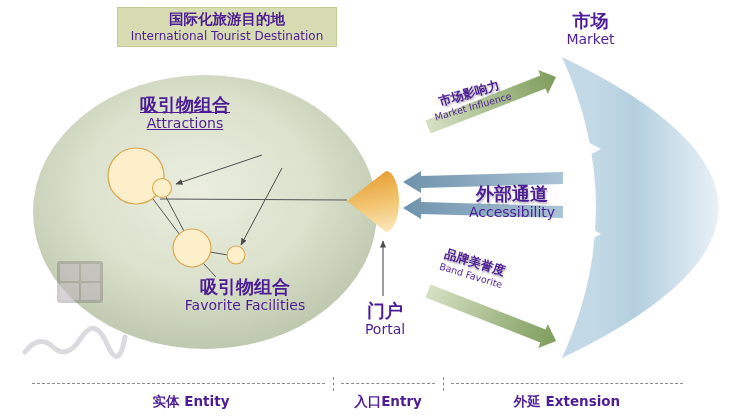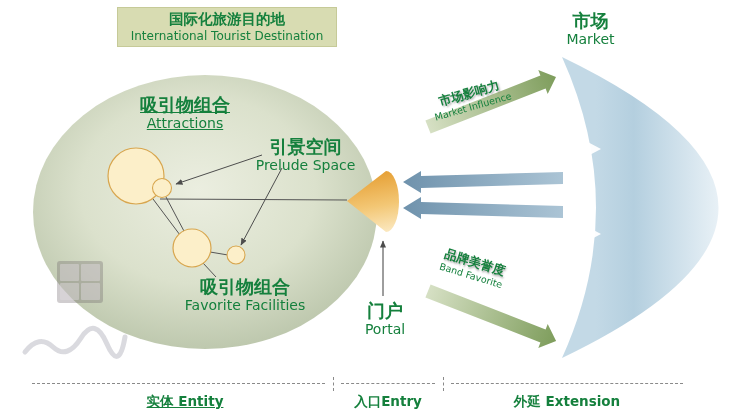--- a/index.html
+++ b/index.html
@@ -1,18 +1,18 @@
 <!DOCTYPE html>
 <html><head>
 <meta charset="utf-8">
 <style>
   html,body{margin:0;padding:0;background:#ffffff;}
   #canvas{
     position:relative;width:751px;height:417px;background:#ffffff;overflow:hidden;
-    font-family:"DejaVu Sans","Liberation Sans",sans-serif;color:#15803d;
+    font-family:"DejaVu Sans","Liberation Sans",sans-serif;color:#4c1d95;
   }
   .abs{position:absolute;}
   .lbl{position:absolute;display:flex;flex-direction:column;align-items:center;text-align:center;line-height:1.18;}
   .zh{font-weight:bold;font-size:18px;white-space:nowrap;}
   .en{font-size:14px;white-space:nowrap;}
   .title-box{
     position:absolute;left:117px;top:7px;width:218px;height:38px;
     background:#d8dcb2;border:1px solid #c6ca98;
     display:flex;flex-direction:column;align-items:center;justify-content:center;line-height:1.25;
   }
@@ -111,53 +111,53 @@
   <div class="lbl" style="left:553px;top:10px;width:75px;">
     <span class="zh">市场</span>
     <span class="en">Market</span>
   </div>
 
   <div class="lbl" style="left:130px;top:94px;width:110px;text-decoration:underline;">
     <span class="zh">吸引物组合</span>
     <span class="en">Attractions</span>
   </div>
 
-  <div class="lbl" style="left:258px;top:136px;width:95px;">
-    <span class="zh">引景空间</span>
-    <span class="en">Prelude Space</span>
-  </div>
 
   <div class="lbl" style="left:195px;top:276px;width:100px;">
     <span class="zh">吸引物组合</span>
     <span class="en">Favorite Facilities</span>
   </div>
 
   <div class="lbl" style="left:355px;top:300px;width:60px;">
     <span class="zh">门户</span>
     <span class="en">Portal</span>
   </div>
 
   <div class="lbl rot-lbl" style="left:402px;top:86px;width:140px;height:34px;transform:rotate(-16deg);">
     <span class="zh">市场影响力</span>
     <span class="en">Market Influence</span>
   </div>
 
+  <div class="lbl acc-lbl" style="left:462px;top:183px;width:100px;">
+    <span class="zh">外部通道</span>
+    <span class="en">Accessibility</span>
+  </div>
 
   <div class="lbl rot-lbl" style="left:402px;top:255px;width:140px;height:34px;transform:rotate(17deg);">
     <span class="zh">品牌美誉度</span>
     <span class="en">Band Favorite</span>
   </div>
 
   <div class="dash-h" style="left:32px;top:383px;width:293px;"></div>
   <div class="dash-v" style="left:333px;top:377px;height:14px;"></div>
   <div class="dash-h" style="left:341px;top:383px;width:94px;"></div>
   <div class="dash-v" style="left:443px;top:377px;height:14px;"></div>
   <div class="dash-h" style="left:451px;top:383px;width:232px;"></div>
 
-  <div class="bottom-lbl" style="left:115px;top:393px;width:140px;text-decoration:underline;">实体 Entity</div>
+  <div class="bottom-lbl" style="left:121px;top:393px;width:140px;">实体 Entity</div>
   <div class="bottom-lbl" style="left:328px;top:393px;width:120px;">入口Entry</div>
   <div class="bottom-lbl" style="left:497px;top:393px;width:140px;">外延 Extension</div>
 
   <div class="watermark-stamp">
     <span></span>
     <span></span>
     <span></span>
     <span></span>
   </div>
 

